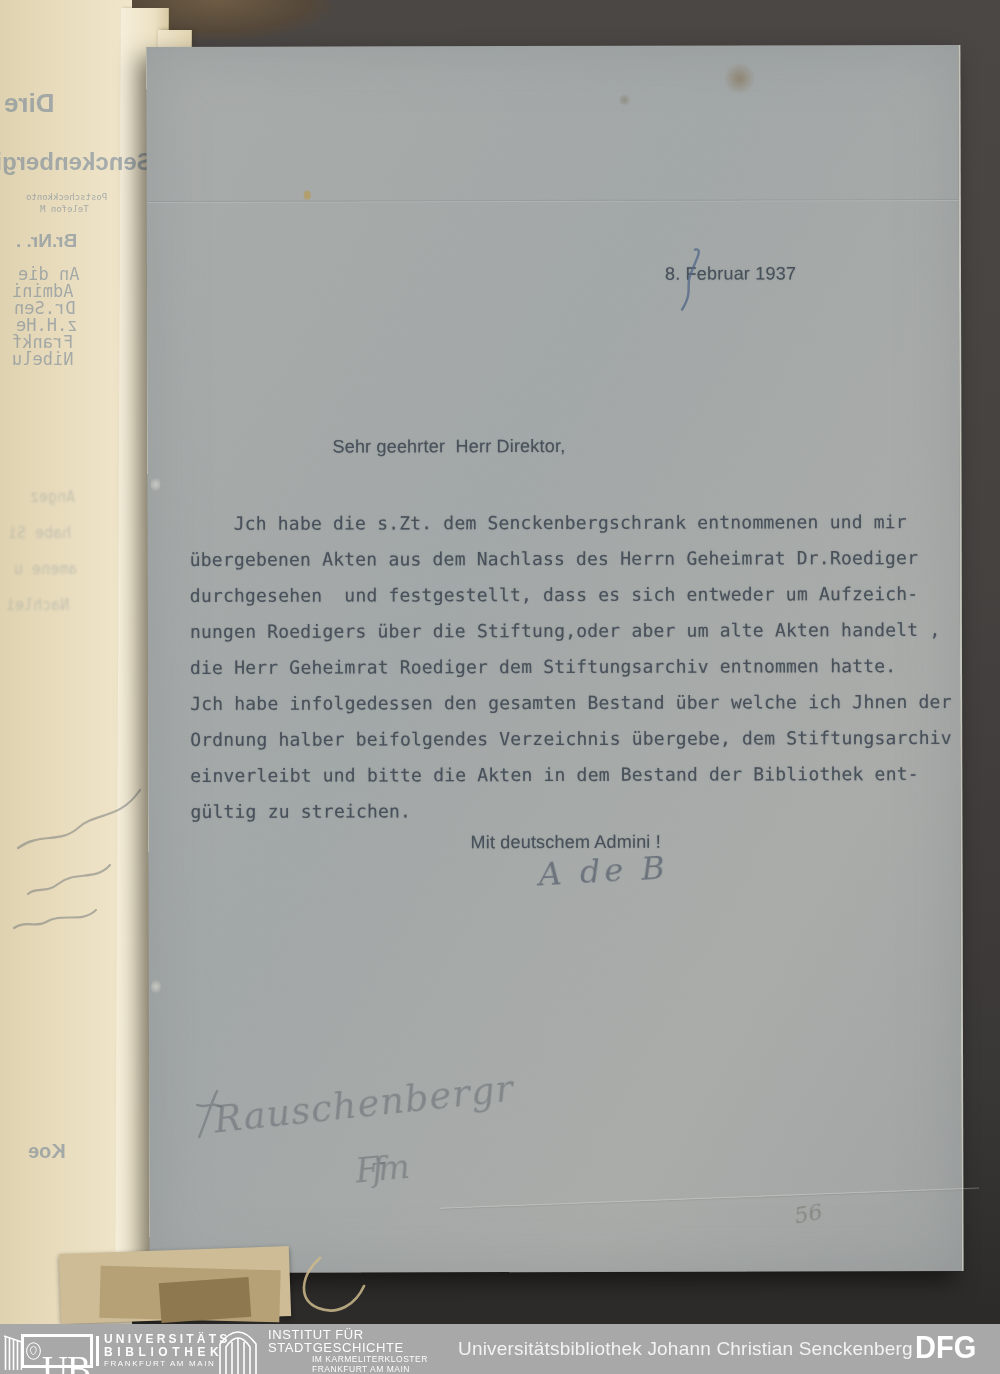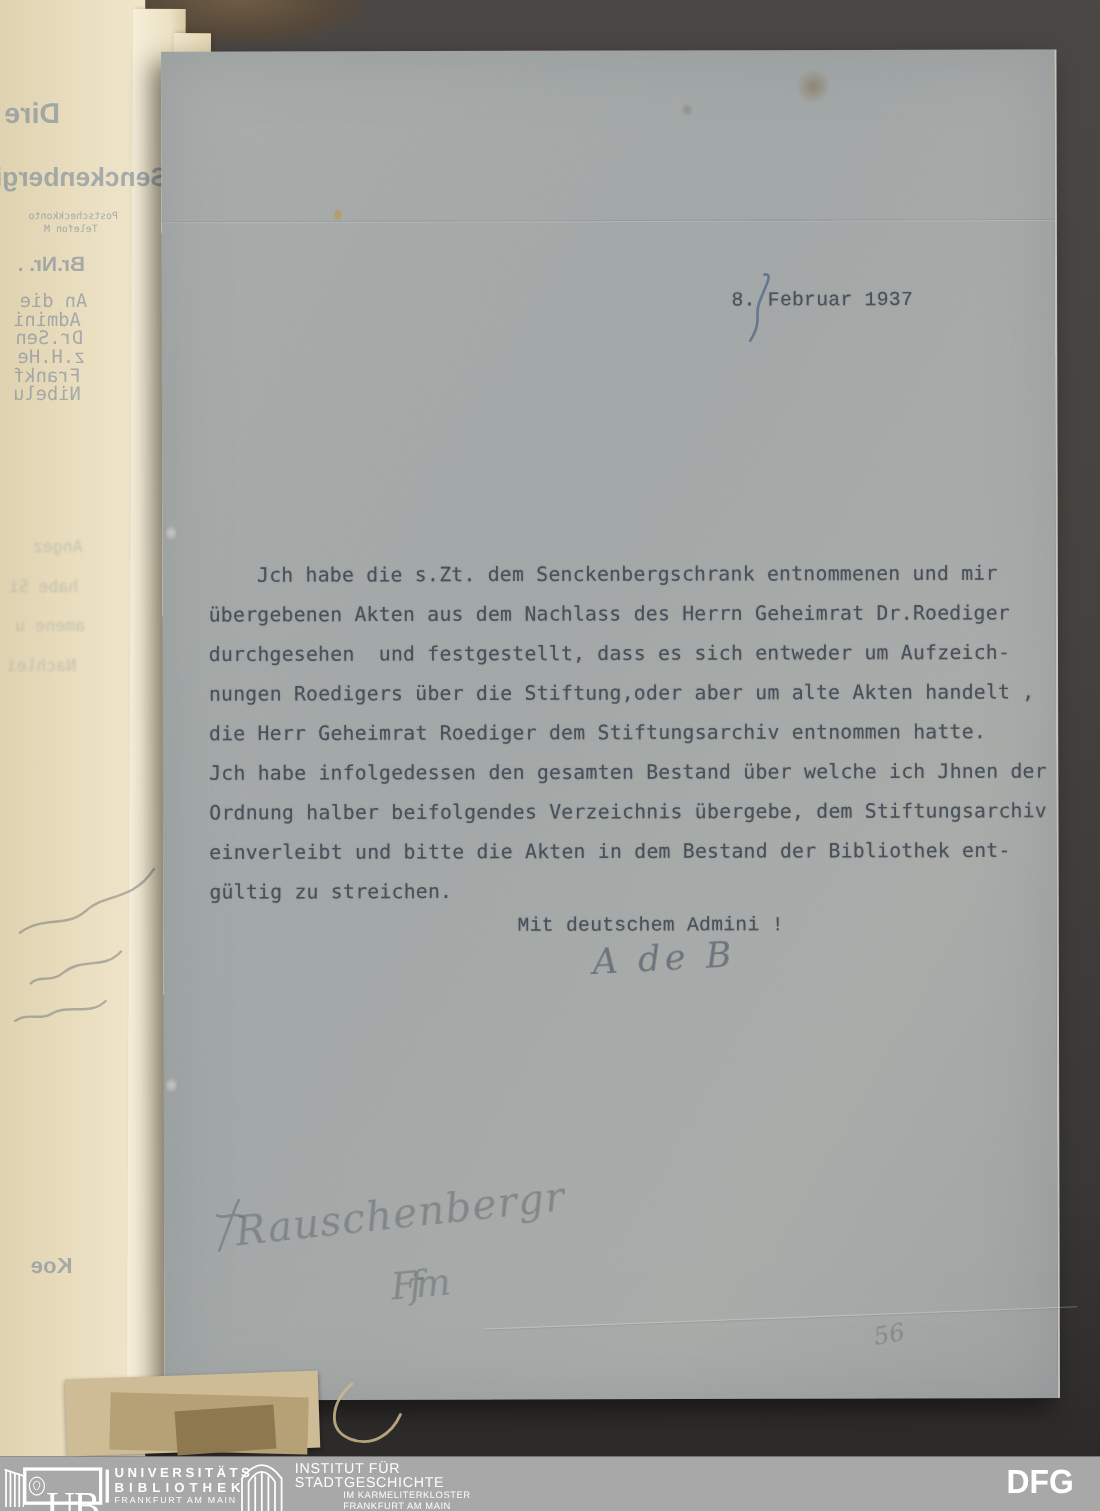--- a/index.html
+++ b/index.html
@@ -44,21 +44,21 @@
                 background:rgba(240,240,230,.30); transform:rotate(-2deg); box-shadow:0 1px 1px rgba(80,85,88,.15);}
   .stain1 { position:absolute; left:578px; top:16px; width:30px; height:34px; border-radius:50%;
             background:radial-gradient(circle,rgba(122,94,52,.45),rgba(122,94,52,0) 70%); }
   .stain2 { position:absolute; left:472px; top:48px; width:12px; height:12px; border-radius:50%;
             background:radial-gradient(circle,rgba(100,80,50,.30),rgba(100,80,50,0) 75%); }
   .fleck { position:absolute; left:157px; top:144px; width:7px; height:9px; border-radius:50%;
             background:rgba(190,150,60,.55); filter:blur(.5px);}
   .punch { position:absolute; width:10px; height:15px; border-radius:50%;
            background:radial-gradient(circle,rgba(228,226,214,.6),rgba(228,226,214,0) 80%); }
   
-  .typed { position:absolute; font-family:Liberation Mono, monospace; font-size:18px;
+  .typed { position:absolute; font-family:Liberation Sans, sans-serif; font-size:18px;
            color:rgba(68,76,87,.90); white-space:pre; text-shadow:0 0 1.2px rgba(68,76,87,.55);
            letter-spacing:.2px; }
   .body-block { position:absolute; left:42px; top:459px; width:762px; }
   .body-block .line { font-family:"DejaVu Sans Mono", monospace; font-size:18px; line-height:36px;
            color:rgba(68,76,87,.90); white-space:pre; text-shadow:0 0 1.2px rgba(68,76,87,.55); letter-spacing:.2px;}
   .body-block .line:first-child { text-indent:44px; }
   
   .hand { position:absolute; font-family:"DejaVu Serif", serif; font-style:italic; }
   .sig { left:390px; top:806px; font-size:32px; letter-spacing:4px;
          color:rgba(86,94,108,.72); transform:rotate(-3deg); filter:blur(.4px); }
@@ -143,20 +143,21 @@
   <div class="fleck"></div>
   <div class="punch" style="left:3px; top:430px;"></div>
   <div class="punch" style="left:2px; top:932px;"></div>
 
   <span class="typed" style="left:518px; top:218px;">8. Februar 1937</span>
 
   <svg class="penstroke" style="left:524px; top:200px;" width="50" height="70" viewBox="0 0 50 70">
     <path d="M24,4 C33,2 24,16 19,30 C15,41 22,46 11,64" fill="none" stroke="rgba(86,106,138,.8)" stroke-width="2.4" stroke-linecap="round"></path>
   </svg>
 
+  <span class="typed" style="left:185px; top:390px;">Sehr geehrter  Herr Direktor,</span>
 
   <div class="body-block">
     <div class="line">Jch habe die s.Zt. dem Senckenbergschrank entnommenen und mir</div>
     <div class="line">übergebenen Akten aus dem Nachlass des Herrn Geheimrat Dr.Roediger</div>
     <div class="line">durchgesehen  und festgestellt, dass es sich entweder um Aufzeich-</div>
     <div class="line">nungen Roedigers über die Stiftung,oder aber um alte Akten handelt ,</div>
     <div class="line">die Herr Geheimrat Roediger dem Stiftungsarchiv entnommen hatte.</div>
     <div class="line">Jch habe infolgedessen den gesamten Bestand über welche ich Jhnen der</div>
     <div class="line">Ordnung halber beifolgendes Verzeichnis übergebe, dem Stiftungsarchiv</div>
     <div class="line">einverleibt und bitte die Akten in dem Bestand der Bibliothek ent-</div>
@@ -219,15 +220,16 @@
       <line x1="29" y1="46" x2="29" y2="14"></line>
     </g>
   </svg>
   <div class="inst-text">
     <div class="inst-l1">INSTITUT FÜR</div>
     <div class="inst-l2">STADTGESCHICHTE</div>
     <div class="inst-l3">IM KARMELITERKLOSTER</div>
     <div class="inst-l4">FRANKFURT AM MAIN</div>
   </div>
 
+  <div class="lib-name">Universitätsbibliothek Johann Christian Senckenberg</div>
 
   <div class="dfg">DFG</div>
 </div>
 
 </body></html>

